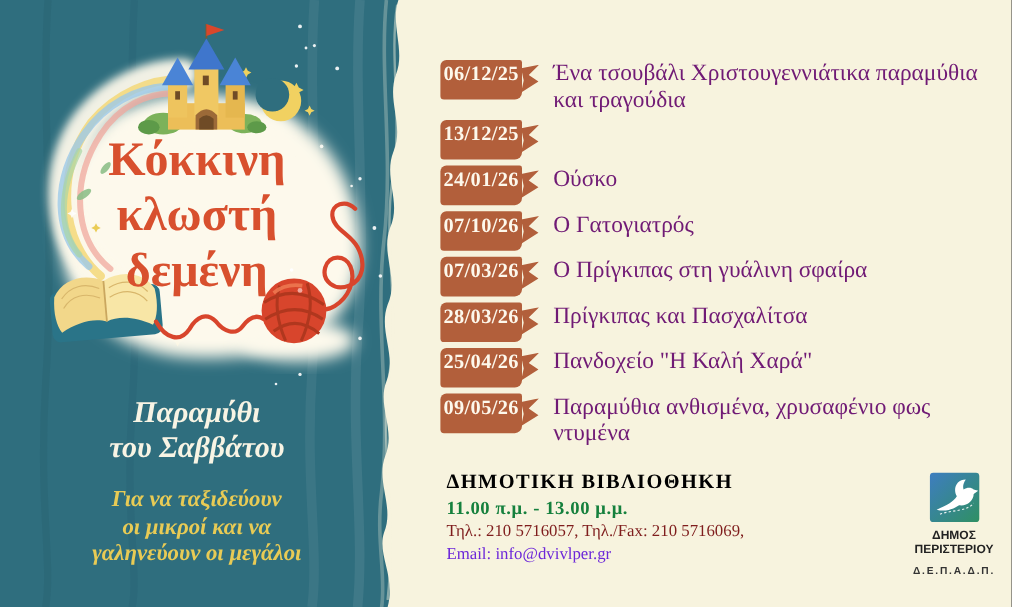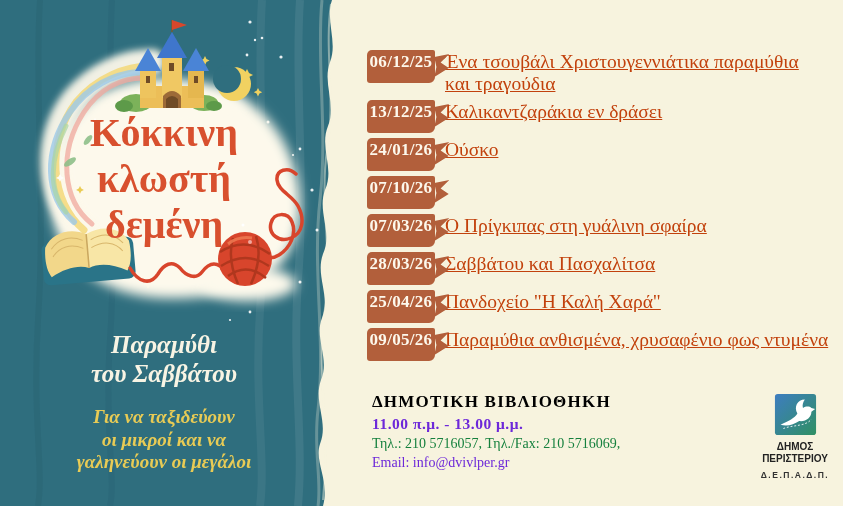--- a/index.html
+++ b/index.html
@@ -14,28 +14,28 @@
   .tagline{top:406px;font-size:19px;line-height:22.5px;font-style:italic;font-weight:700;color:#e8cb55;white-space:pre-line;}
 
   
   .events{position:absolute;left:367px;top:50px;display:flex;flex-direction:column;gap:5px;}
   .event-row{display:flex;align-items:flex-start;}
   .date-badge{position:relative;flex:0 0 68px;height:33px;line-height:23px;text-align:center;
               background:#b25f3b;color:#fdf8ec;font-weight:700;font-size:17px;
               border-radius:5px 2px 6px 3px;letter-spacing:.3px;}
   .date-badge::after{content:"";position:absolute;left:99%;top:12%;width:15px;height:76%;background:#b25f3b;
               clip-path:polygon(0 12%,100% 0,42% 34%,96% 56%,0 92%,14% 52%);}
-  .event-title{margin-left:10px;font-size:19.5px;line-height:22px;color:#c2410c;white-space:pre-line;padding-top:1px;text-decoration:underline;}
+  .event-title{margin-left:26px;font-size:19.5px;line-height:22px;color:#701a75;white-space:pre-line;padding-top:1px;}
 
   
   .library{position:absolute;left:372px;top:392px;}
   .library-name{font-size:17px;font-weight:700;letter-spacing:1.2px;color:#000000;}
-  .library-hours{margin-top:3px;font-size:15.5px;font-weight:700;letter-spacing:.5px;color:#6d28d9;}
+  .library-hours{margin-top:3px;font-size:15.5px;font-weight:700;letter-spacing:.5px;color:#15803d;}
   .library-address{margin-top:5px;font-size:15px;font-weight:700;color:#332f29;}
-  .library-phones{margin-top:3px;font-size:14px;color:#15803d;}
+  .library-phones{margin-top:3px;font-size:14px;color:#7f1d1d;}
   .library-email{margin-top:3px;font-size:14px;color:#6d28d9;}
 
   
   .logo{position:absolute;left:740px;top:392px;width:110px;text-align:center;
         font-family:"Liberation Sans","DejaVu Sans",sans-serif;}
   .logo-square{width:43px;height:45px;margin:0 auto;display:block;}
   .logo-muni{margin-top:4px;font-size:10px;line-height:11.5px;font-weight:700;color:#222;white-space:pre-line;}
   .logo-org{margin-top:6px;font-size:8.5px;font-weight:700;letter-spacing:1.5px;color:#333;}
 </style>
 </head>
@@ -196,42 +196,42 @@
 
   <div class="events">
     <div class="event-row">
       <div class="date-badge">06/12/25</div>
       <div class="event-title">Ένα τσουβάλι Χριστουγεννιάτικα παραμύθια
 και τραγούδια</div>
     </div>
 
     <div class="event-row">
       <div class="date-badge">13/12/25</div>
-      <div class="event-title">Καλικαντζαράκια εν δράσει</div>
     </div>
 
     <div class="event-row">
       <div class="date-badge">24/01/26</div>
       <div class="event-title">Ούσκο</div>
     </div>
 
     <div class="event-row">
       <div class="date-badge">07/10/26</div>
+      <div class="event-title">Ο Γατογιατρός</div>
     </div>
 
 
     <div class="event-row">
       <div class="date-badge">07/03/26</div>
       <div class="event-title">Ο Πρίγκιπας στη γυάλινη σφαίρα</div>
     </div>
 
 
     <div class="event-row">
       <div class="date-badge">28/03/26</div>
-      <div class="event-title">Σαββάτου και Πασχαλίτσα</div>
+      <div class="event-title">Πρίγκιπας και Πασχαλίτσα</div>
     </div>
 
     <div class="event-row">
       <div class="date-badge">25/04/26</div>
       <div class="event-title">Πανδοχείο "Η Καλή Χαρά"</div>
     </div>
 
     <div class="event-row">
       <div class="date-badge">09/05/26</div>
       <div class="event-title">Παραμύθια ανθισμένα, χρυσαφένιο φως ντυμένα</div>

